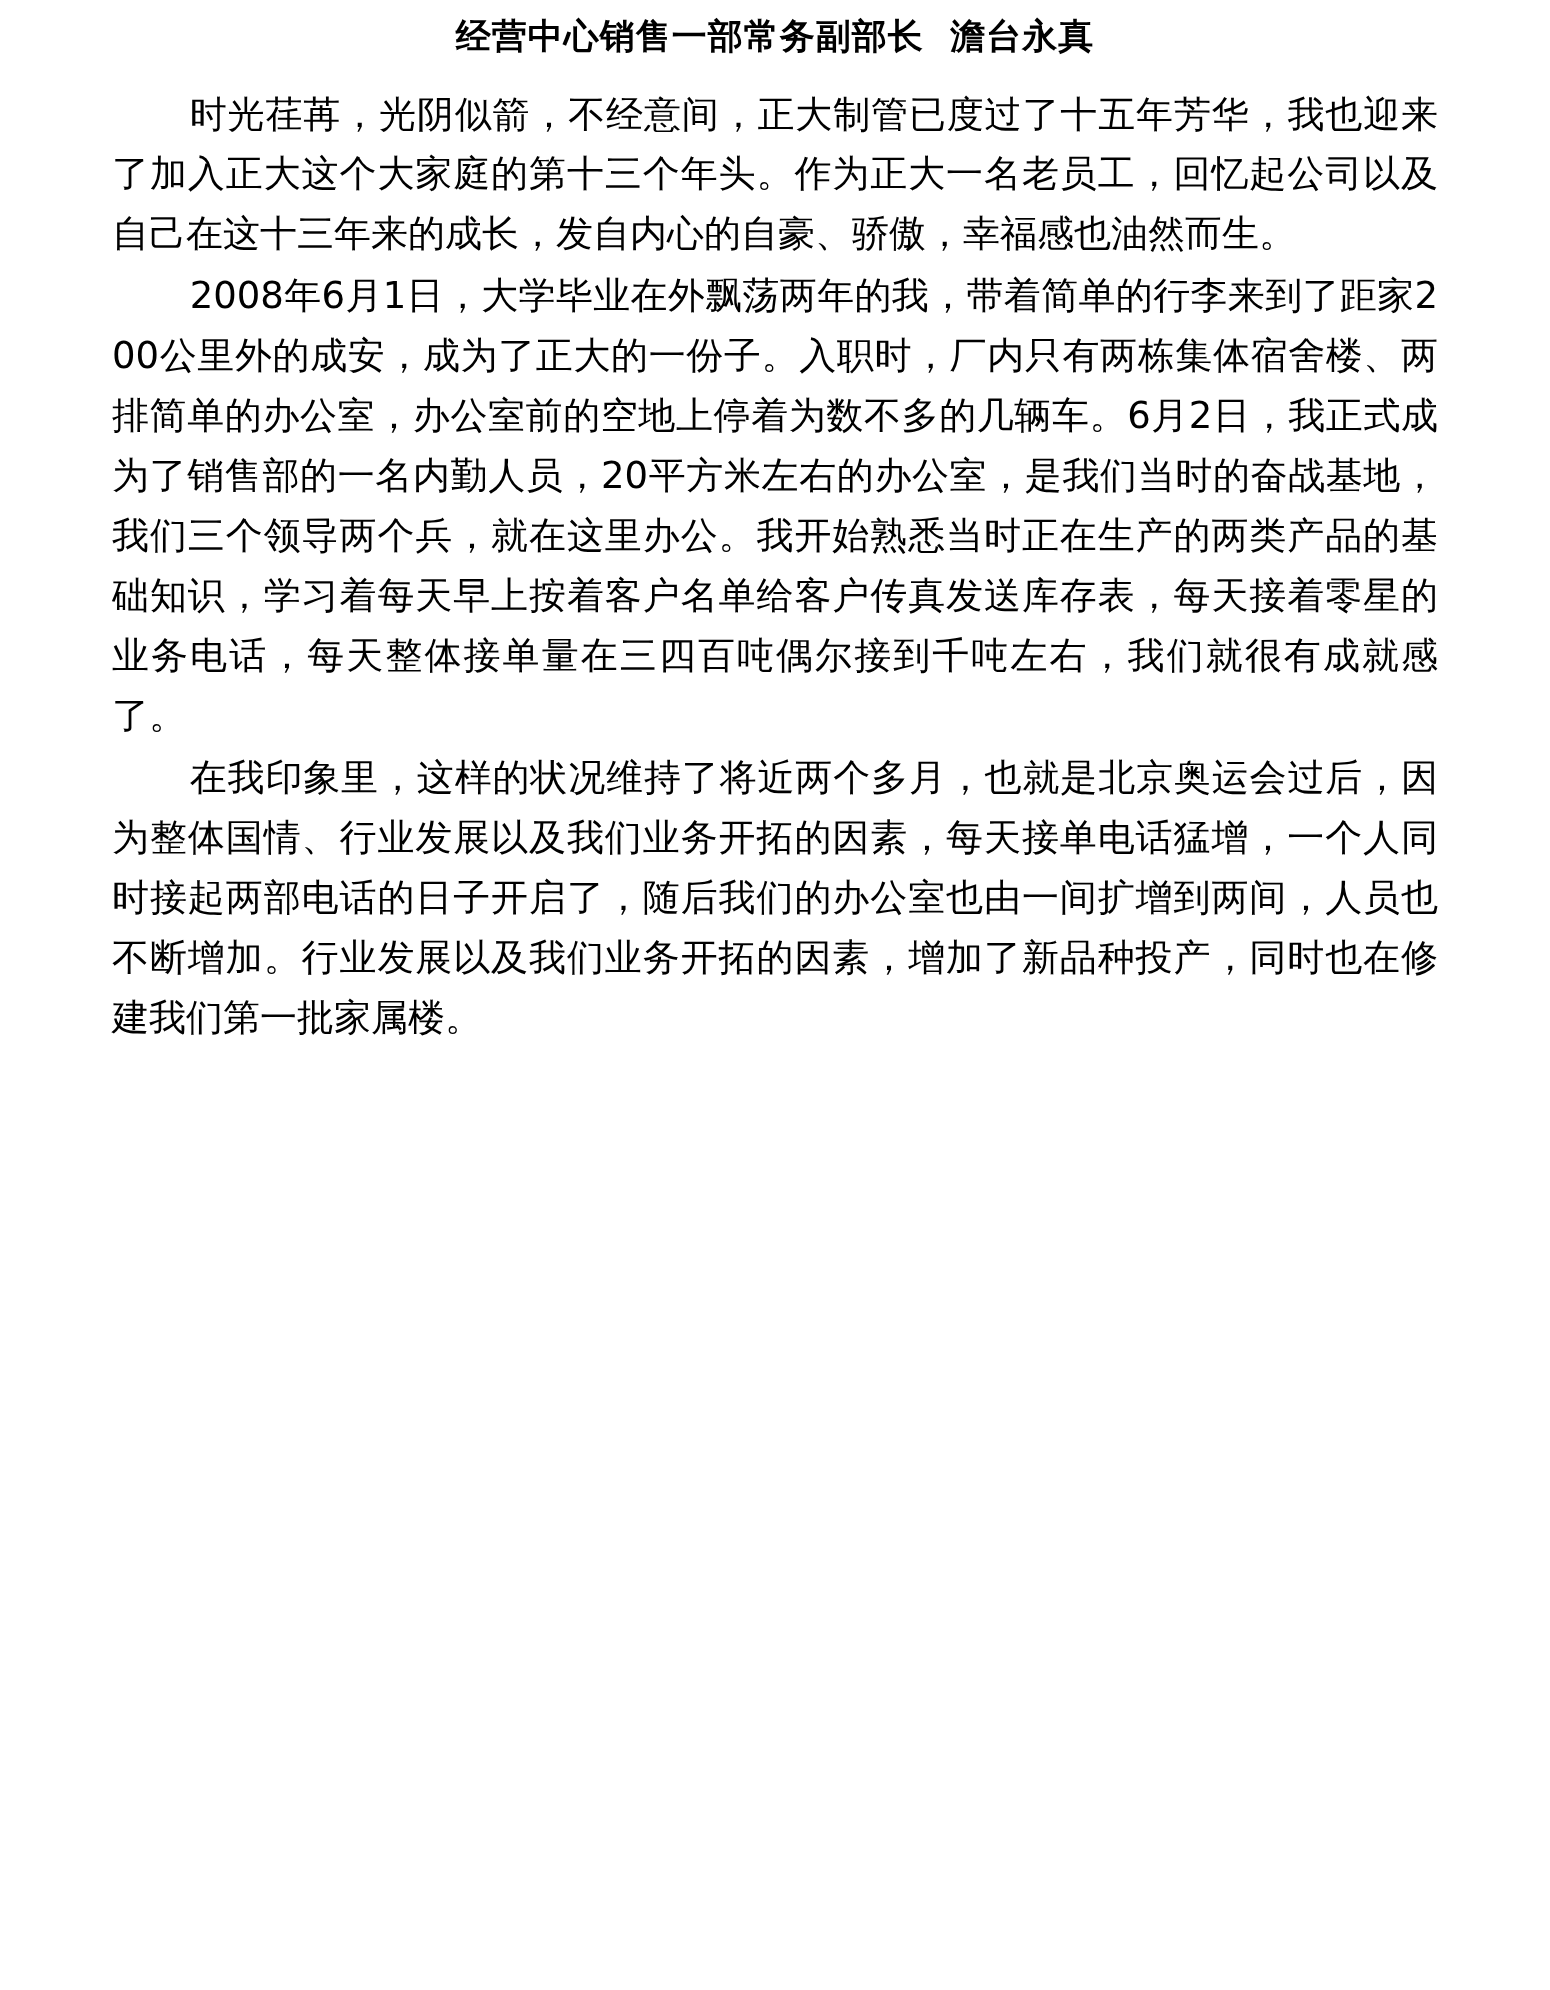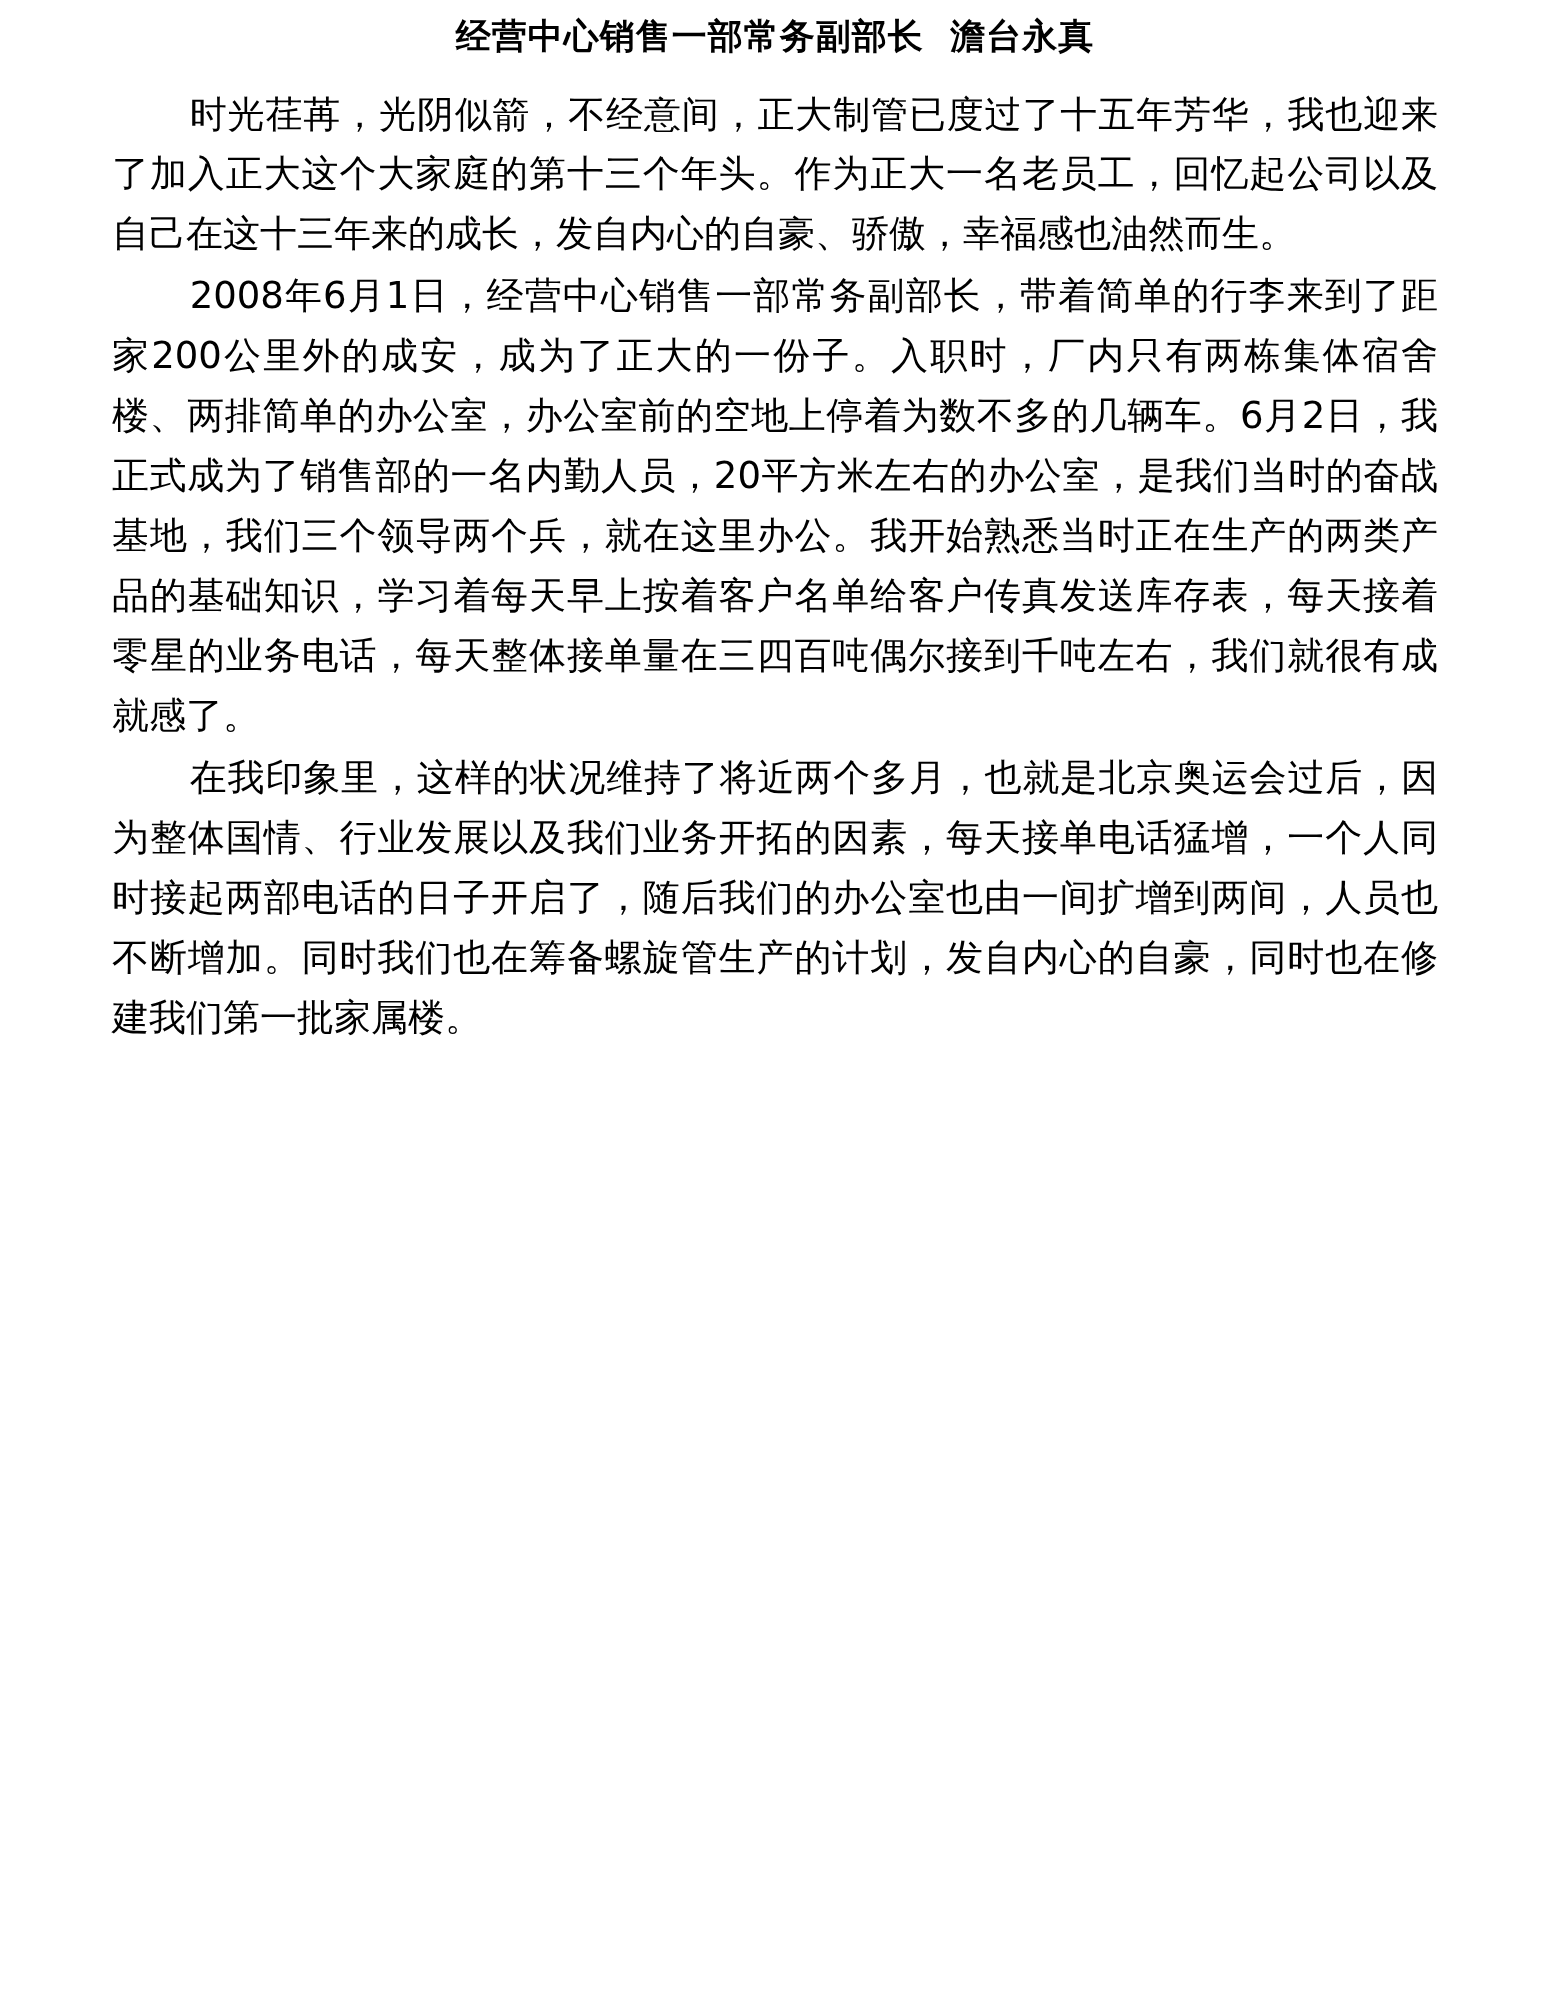--- a/index.html
+++ b/index.html
@@ -48,17 +48,17 @@
 </style>
 </head>
 <body>
 
 <div class="page">
 
   <h1 class="doc-title">经营中心销售一部常务副部长  澹台永真</h1>
 
   <div class="body-text">
     <p class="para">时光荏苒，光阴似箭，不经意间，正大制管已度过了十五年芳华，我也迎来了加入正大这个大家庭的第十三个年头。作为正大一名老员工，回忆起公司以及自己在这十三年来的成长，发自内心的自豪、骄傲，幸福感也油然而生。</p>
-    <p class="para">2008年6月1日，经营中心销售一部常务副部长，带着简单的行李来到了距家200公里外的成安，成为了正大的一份子。入职时，厂内只有两栋集体宿舍楼、两排简单的办公室，办公室前的空地上停着为数不多的几辆车。6月2日，我正式成为了销售部的一名内勤人员，20平方米左右的办公室，是我们当时的奋战基地，我们三个领导两个兵，就在这里办公。我开始熟悉当时正在生产的两类产品的基础知识，学习着每天早上按着客户名单给客户传真发送库存表，每天接着零星的业务电话，每天整体接单量在三四百吨偶尔接到千吨左右，我们就很有成就感了。</p>
-    <p class="para"> 在我印象里，这样的状况维持了将近两个多月，也就是北京奥运会过后，因为整体国情、行业发展以及我们业务开拓的因素，每天接单电话猛增，一个人同时接起两部电话的日子开启了，随后我们的办公室也由一间扩增到两间，人员也不断增加。同时我们也在筹备螺旋管生产的计划，发自内心的自豪，同时也在修建我们第一批家属楼。</p>
+    <p class="para">2008年6月1日，大学毕业在外飘荡两年的我，带着简单的行李来到了距家200公里外的成安，成为了正大的一份子。入职时，厂内只有两栋集体宿舍楼、两排简单的办公室，办公室前的空地上停着为数不多的几辆车。6月2日，我正式成为了销售部的一名内勤人员，20平方米左右的办公室，是我们当时的奋战基地，我们三个领导两个兵，就在这里办公。我开始熟悉当时正在生产的两类产品的基础知识，学习着每天早上按着客户名单给客户传真发送库存表，每天接着零星的业务电话，每天整体接单量在三四百吨偶尔接到千吨左右，我们就很有成就感了。</p>
+    <p class="para"> 在我印象里，这样的状况维持了将近两个多月，也就是北京奥运会过后，因为整体国情、行业发展以及我们业务开拓的因素，每天接单电话猛增，一个人同时接起两部电话的日子开启了，随后我们的办公室也由一间扩增到两间，人员也不断增加。行业发展以及我们业务开拓的因素，增加了新品种投产，同时也在修建我们第一批家属楼。</p>
   </div>
 
 </div>
 
 </body></html>

